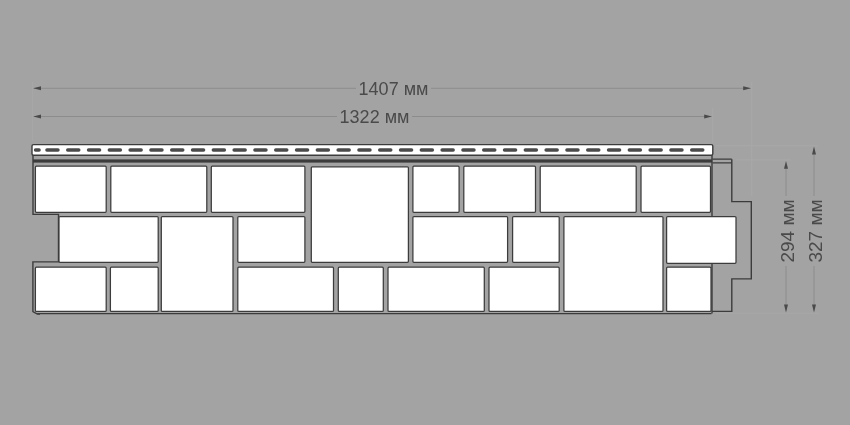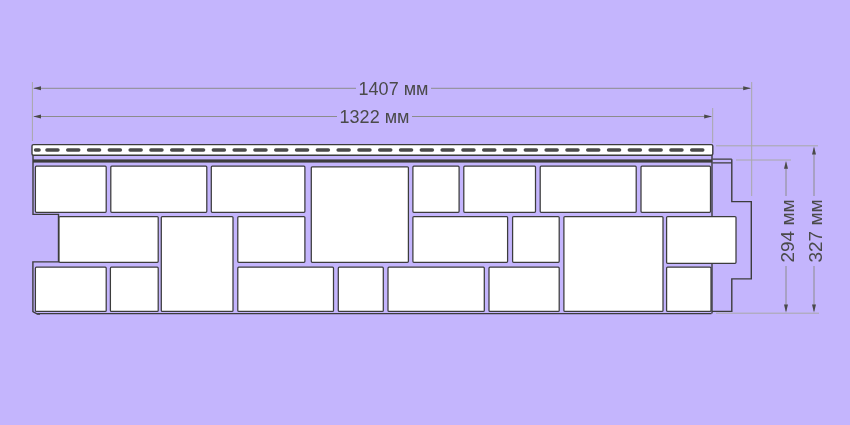--- a/index.html
+++ b/index.html
@@ -1,17 +1,17 @@
 <!DOCTYPE html>
 <html lang="ru"><head>
 <meta charset="utf-8">
 <title>Фасадная панель — чертёж</title>
 <style>
   html,body{margin:0;padding:0;background:#fff;}
-  .sheet{width:850px;height:425px;position:relative;background:#c4b5fd;overflow:hidden;}
+  .sheet{width:850px;height:425px;position:relative;background:#a3a3a3;overflow:hidden;}
   svg{display:block;font-family:"Liberation Sans",sans-serif;}
 </style>
 </head>
 <body>
 
 <div class="sheet">
 <svg width="850" height="425" viewBox="0 0 850 425">
 
 <line x1="32.4" y1="82" x2="32.4" y2="141" stroke="#a8a8a8" stroke-width="1.0"></line>
 

